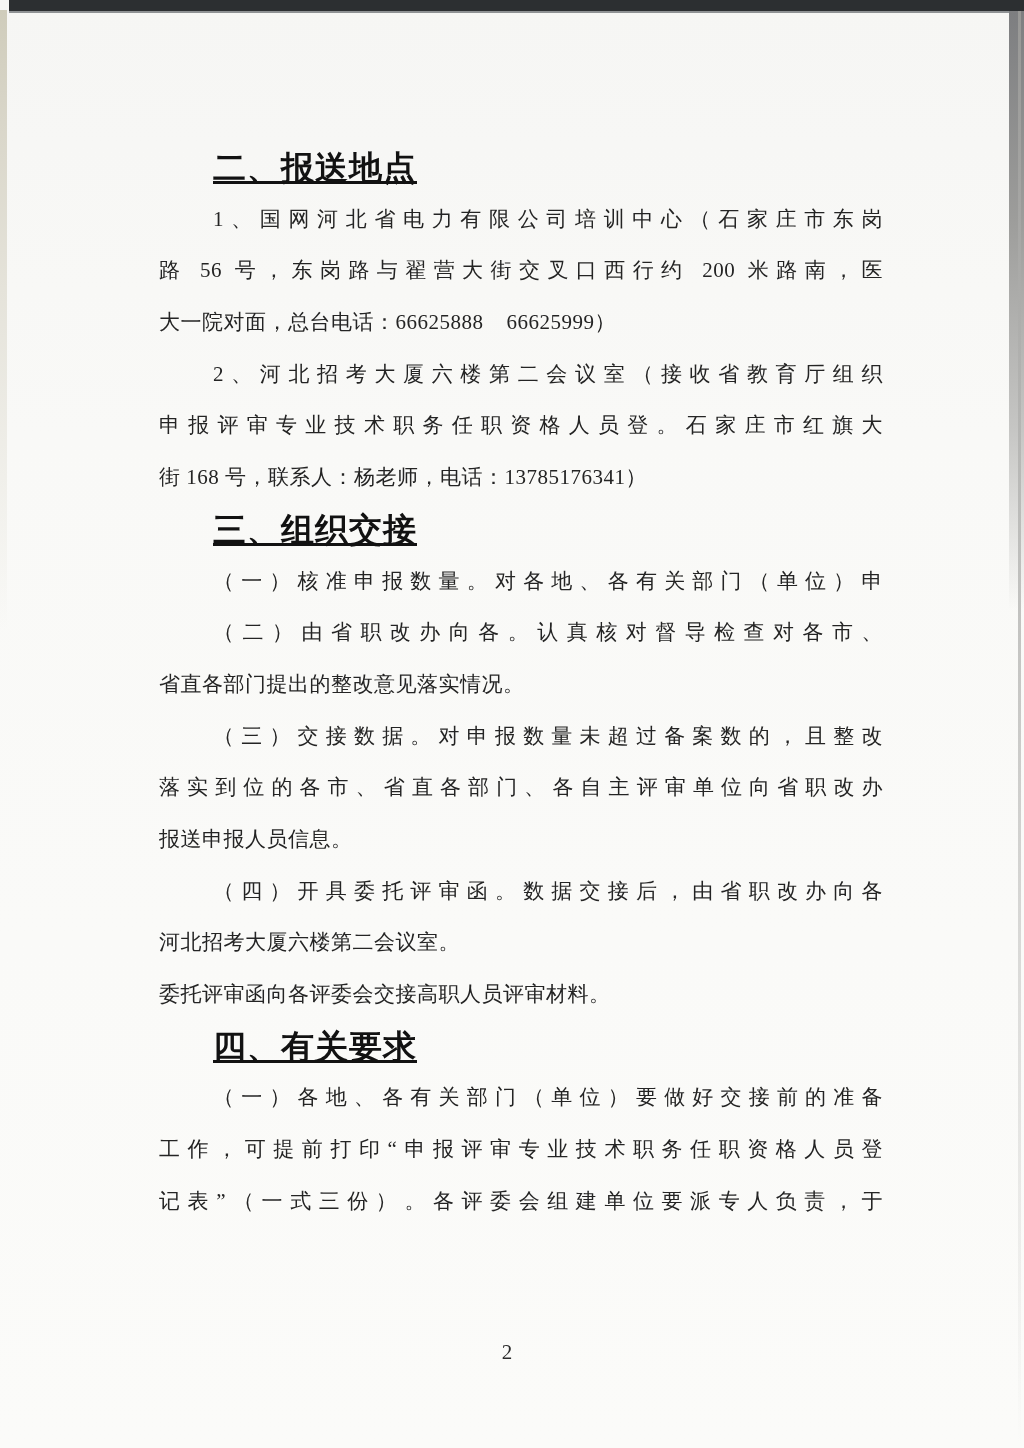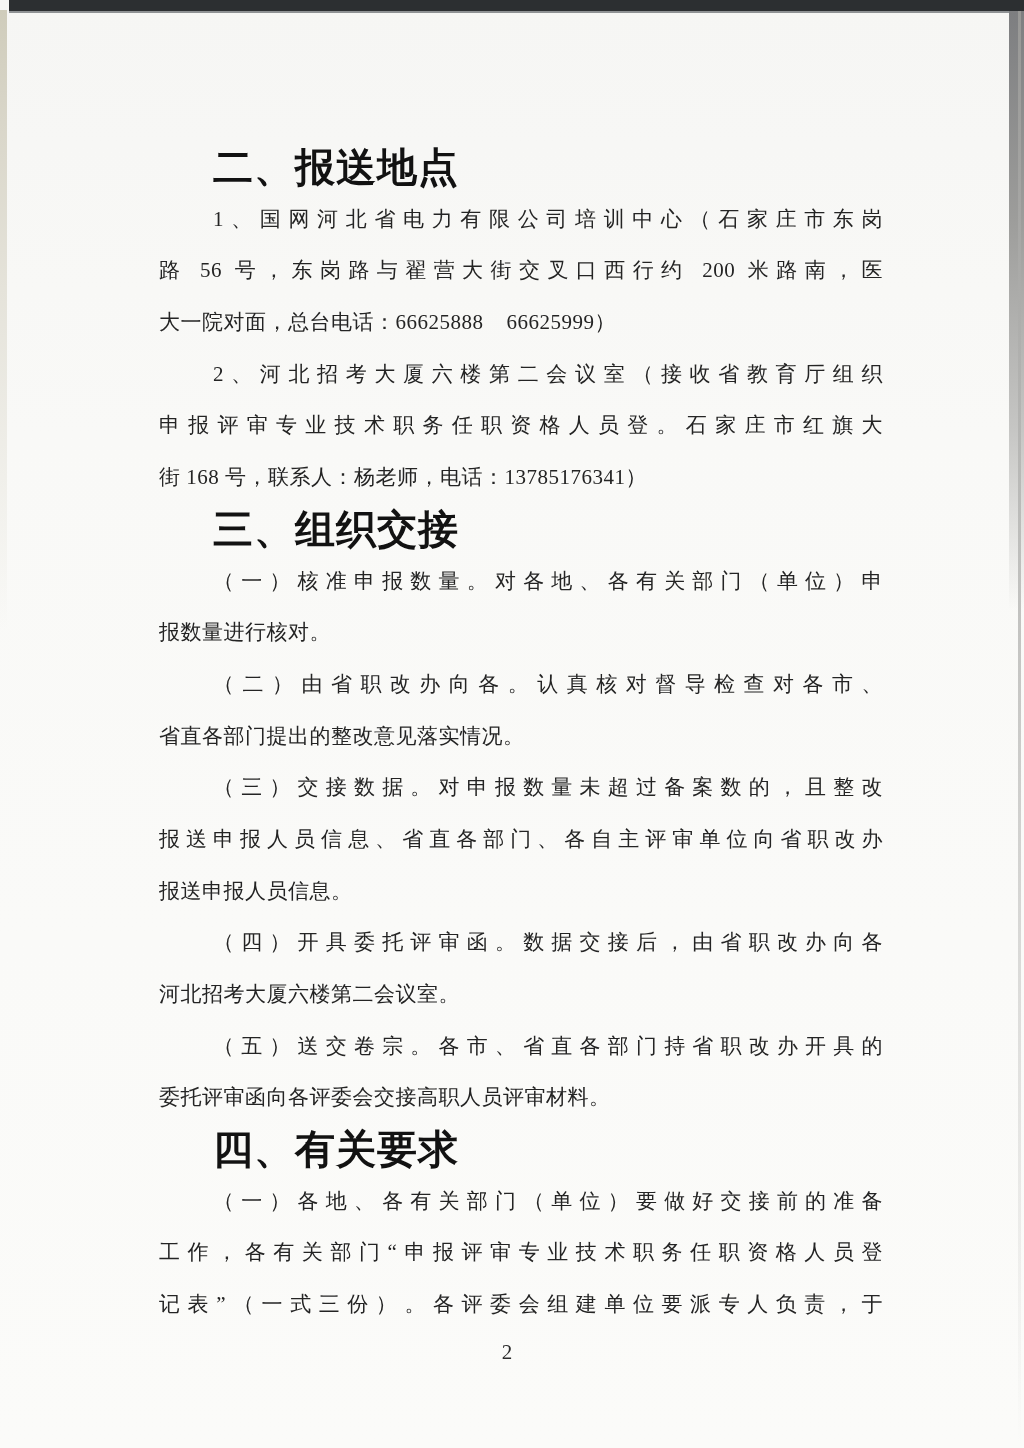--- a/index.html
+++ b/index.html
@@ -42,24 +42,25 @@
   .line.fill{
     white-space:normal;
     text-align:justify;
     text-align-last:justify;
     text-justify:inter-character;
   }
   .line.first{padding-left:54px;}
   .line.head{
     font-family:"Liberation Sans","DejaVu Sans",sans-serif;
     font-weight:700;
-    font-size:40px;
+    font-size:33px;
     color:#121212;
     padding-left:54px;
     letter-spacing:1px;
+    text-decoration:underline;
   }
   .page-num{
     position:absolute;top:1340px;left:0;width:1014px;
     text-align:center;
     font-size:21px;color:#2c2c2c;
     font-family:"Liberation Serif","DejaVu Serif",serif;
   }
 </style>
 </head>
 <body>
@@ -73,30 +74,28 @@
   <div class="content">
       <div class="line head">二、报送地点</div>
       <div class="line first fill">1、国网河北省电力有限公司培训中心（石家庄市东岗</div>
       <div class="line fill">路 56 号，东岗路与翟营大街交叉口西行约 200 米路南，医</div>
       <div class="line">大一院对面，总台电话：66625888    66625999）</div>
       <div class="line first fill">2、河北招考大厦六楼第二会议室（接收省教育厅组织</div>
       <div class="line fill">申报评审专业技术职务任职资格人员登。石家庄市红旗大</div>
       <div class="line">街 168 号，联系人：杨老师，电话：13785176341）</div>
       <div class="line head">三、组织交接</div>
       <div class="line first fill">（一）核准申报数量。对各地、各有关部门（单位）申</div>
-      <div class="line">报数量进行核对。</div>
       <div class="line first fill">（二）由省职改办向各。认真核对督导检查对各市、</div>
       <div class="line">省直各部门提出的整改意见落实情况。</div>
       <div class="line first fill">（三）交接数据。对申报数量未超过备案数的，且整改</div>
-      <div class="line fill">报送申报人员信息、省直各部门、各自主评审单位向省职改办</div>
+      <div class="line fill">落实到位的各市、省直各部门、各自主评审单位向省职改办</div>
       <div class="line">报送申报人员信息。</div>
       <div class="line first fill">（四）开具委托评审函。数据交接后，由省职改办向各</div>
       <div class="line">河北招考大厦六楼第二会议室。</div>
-      <div class="line first fill">（五）送交卷宗。各市、省直各部门持省职改办开具的</div>
       <div class="line">委托评审函向各评委会交接高职人员评审材料。</div>
       <div class="line head">四、有关要求</div>
       <div class="line first fill">（一）各地、各有关部门（单位）要做好交接前的准备</div>
-      <div class="line fill">工作，各有关部门“申报评审专业技术职务任职资格人员登</div>
+      <div class="line fill">工作，可提前打印“申报评审专业技术职务任职资格人员登</div>
       <div class="line fill">记表”（一式三份）。各评委会组建单位要派专人负责，于</div>
     </div>
 
   <div class="page-num">2</div>
 </div>
 
 </body></html>

